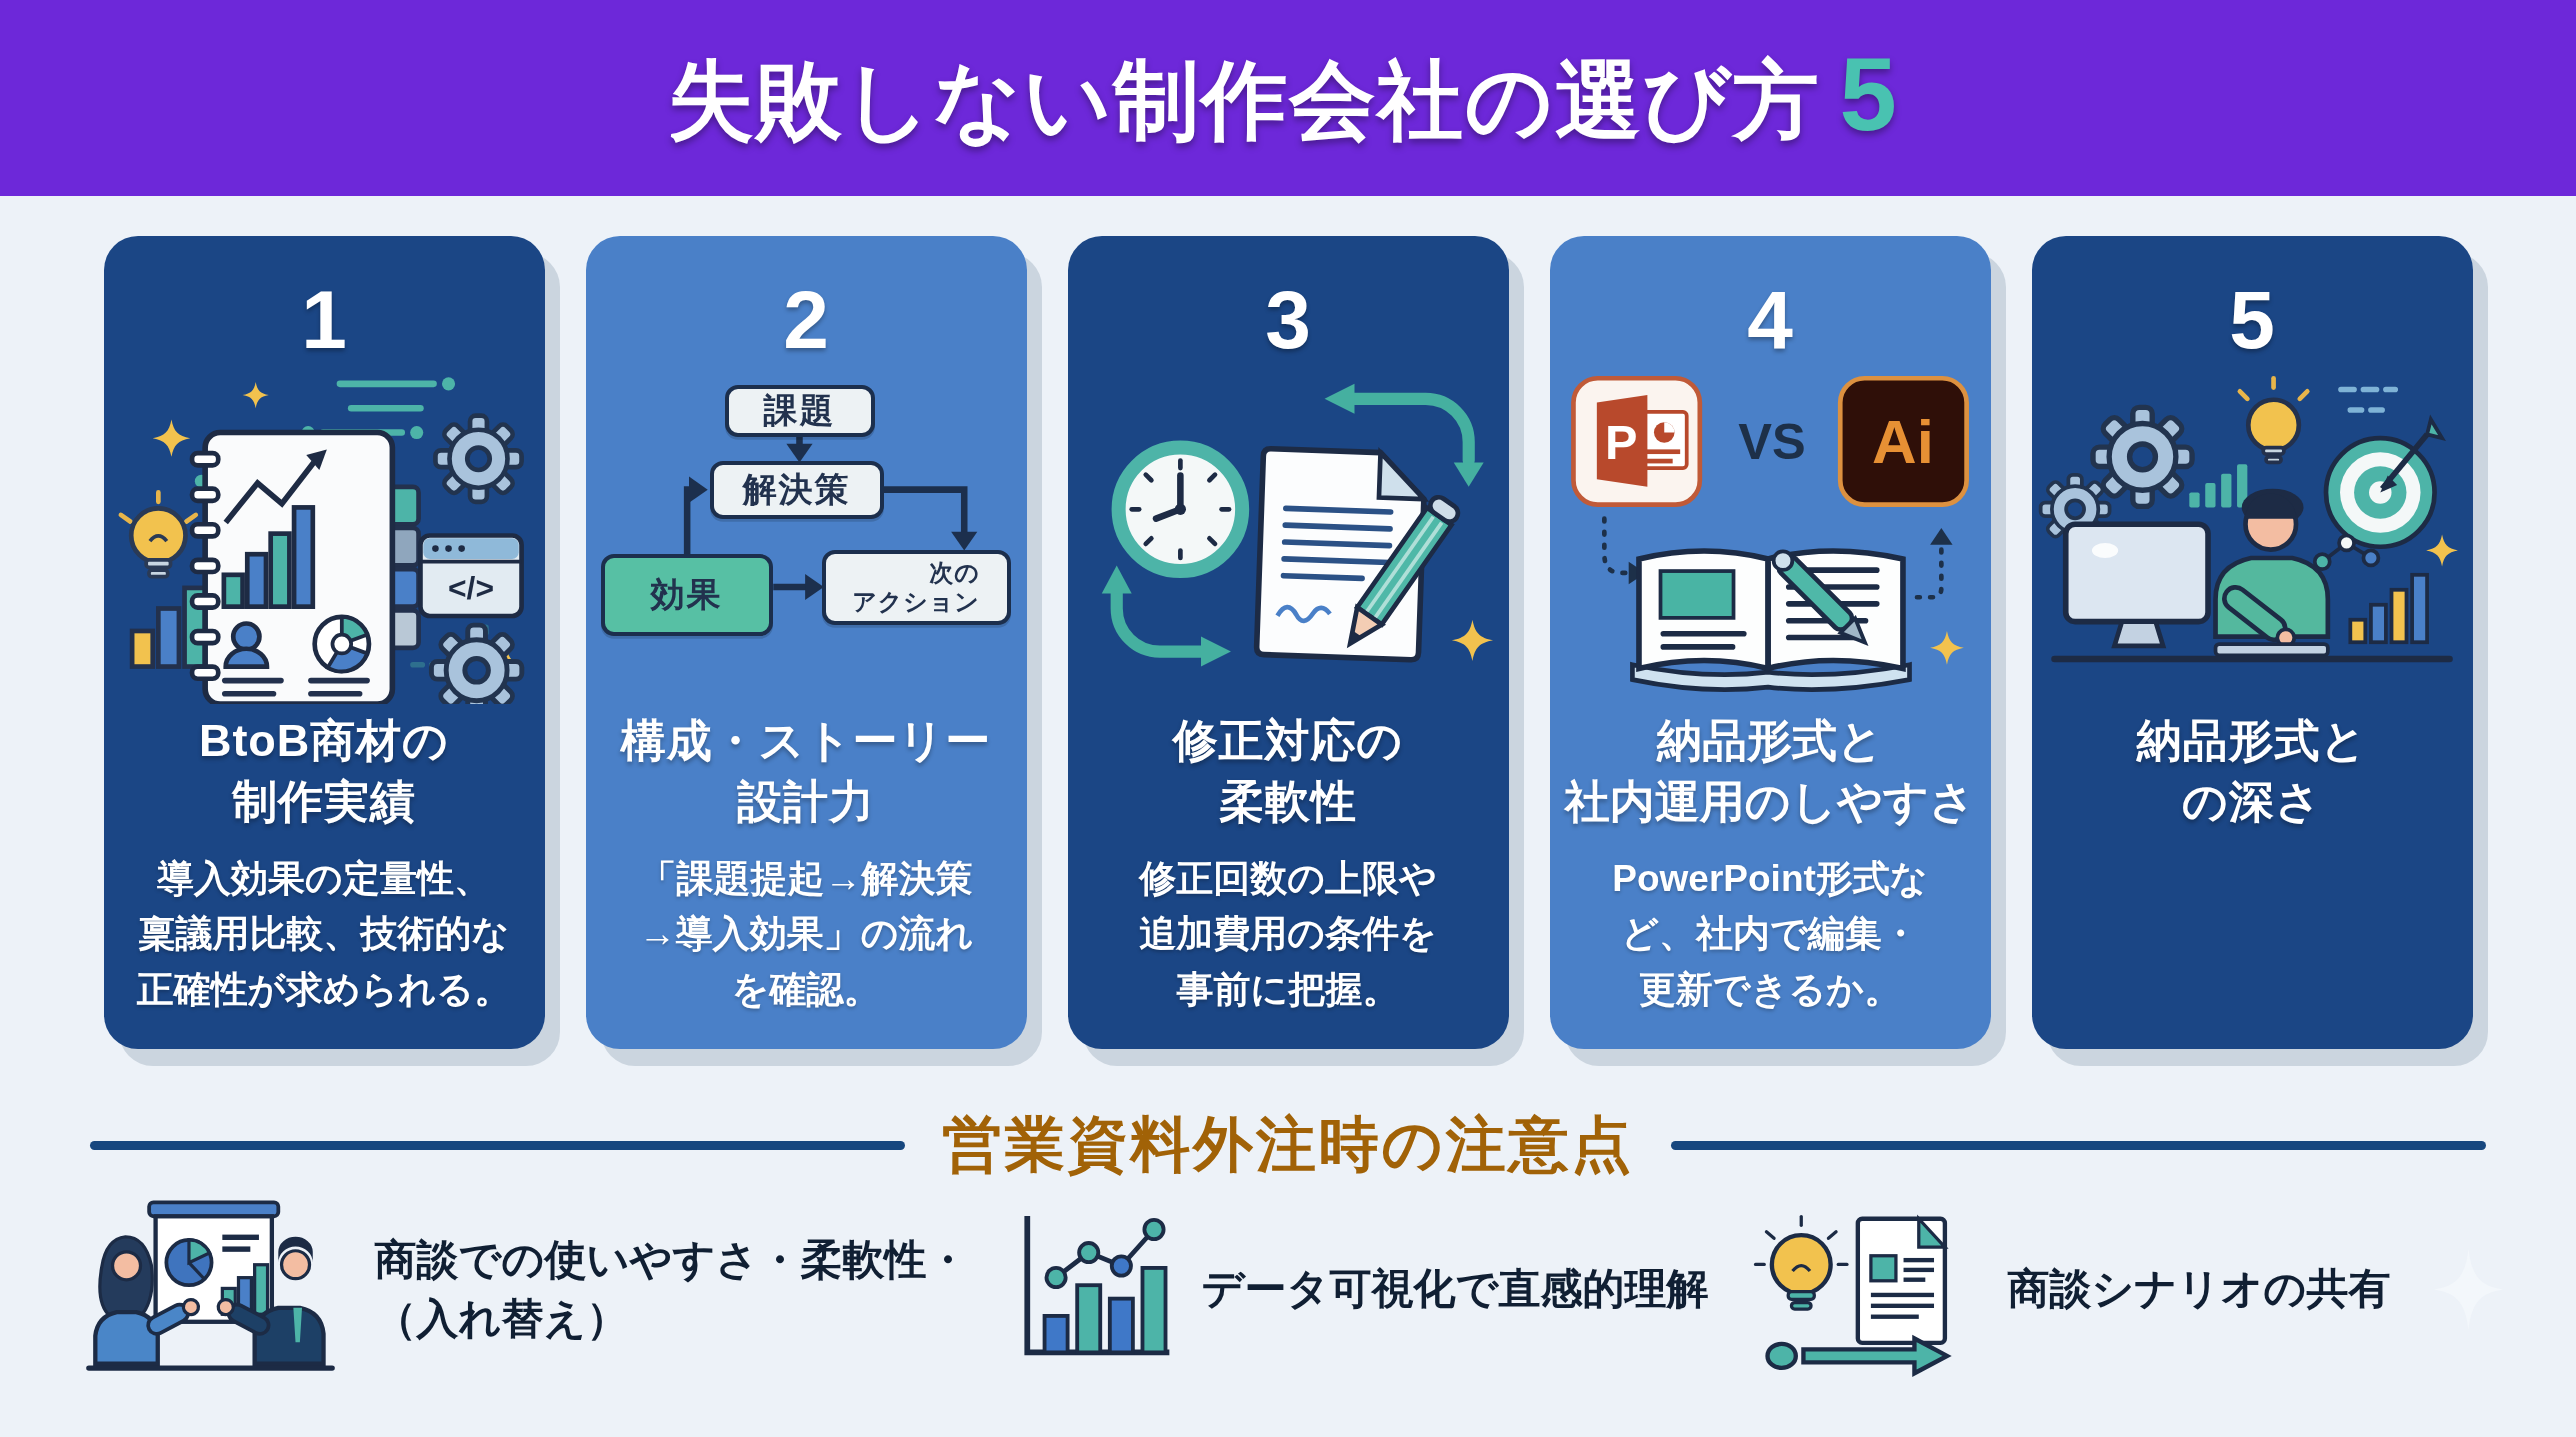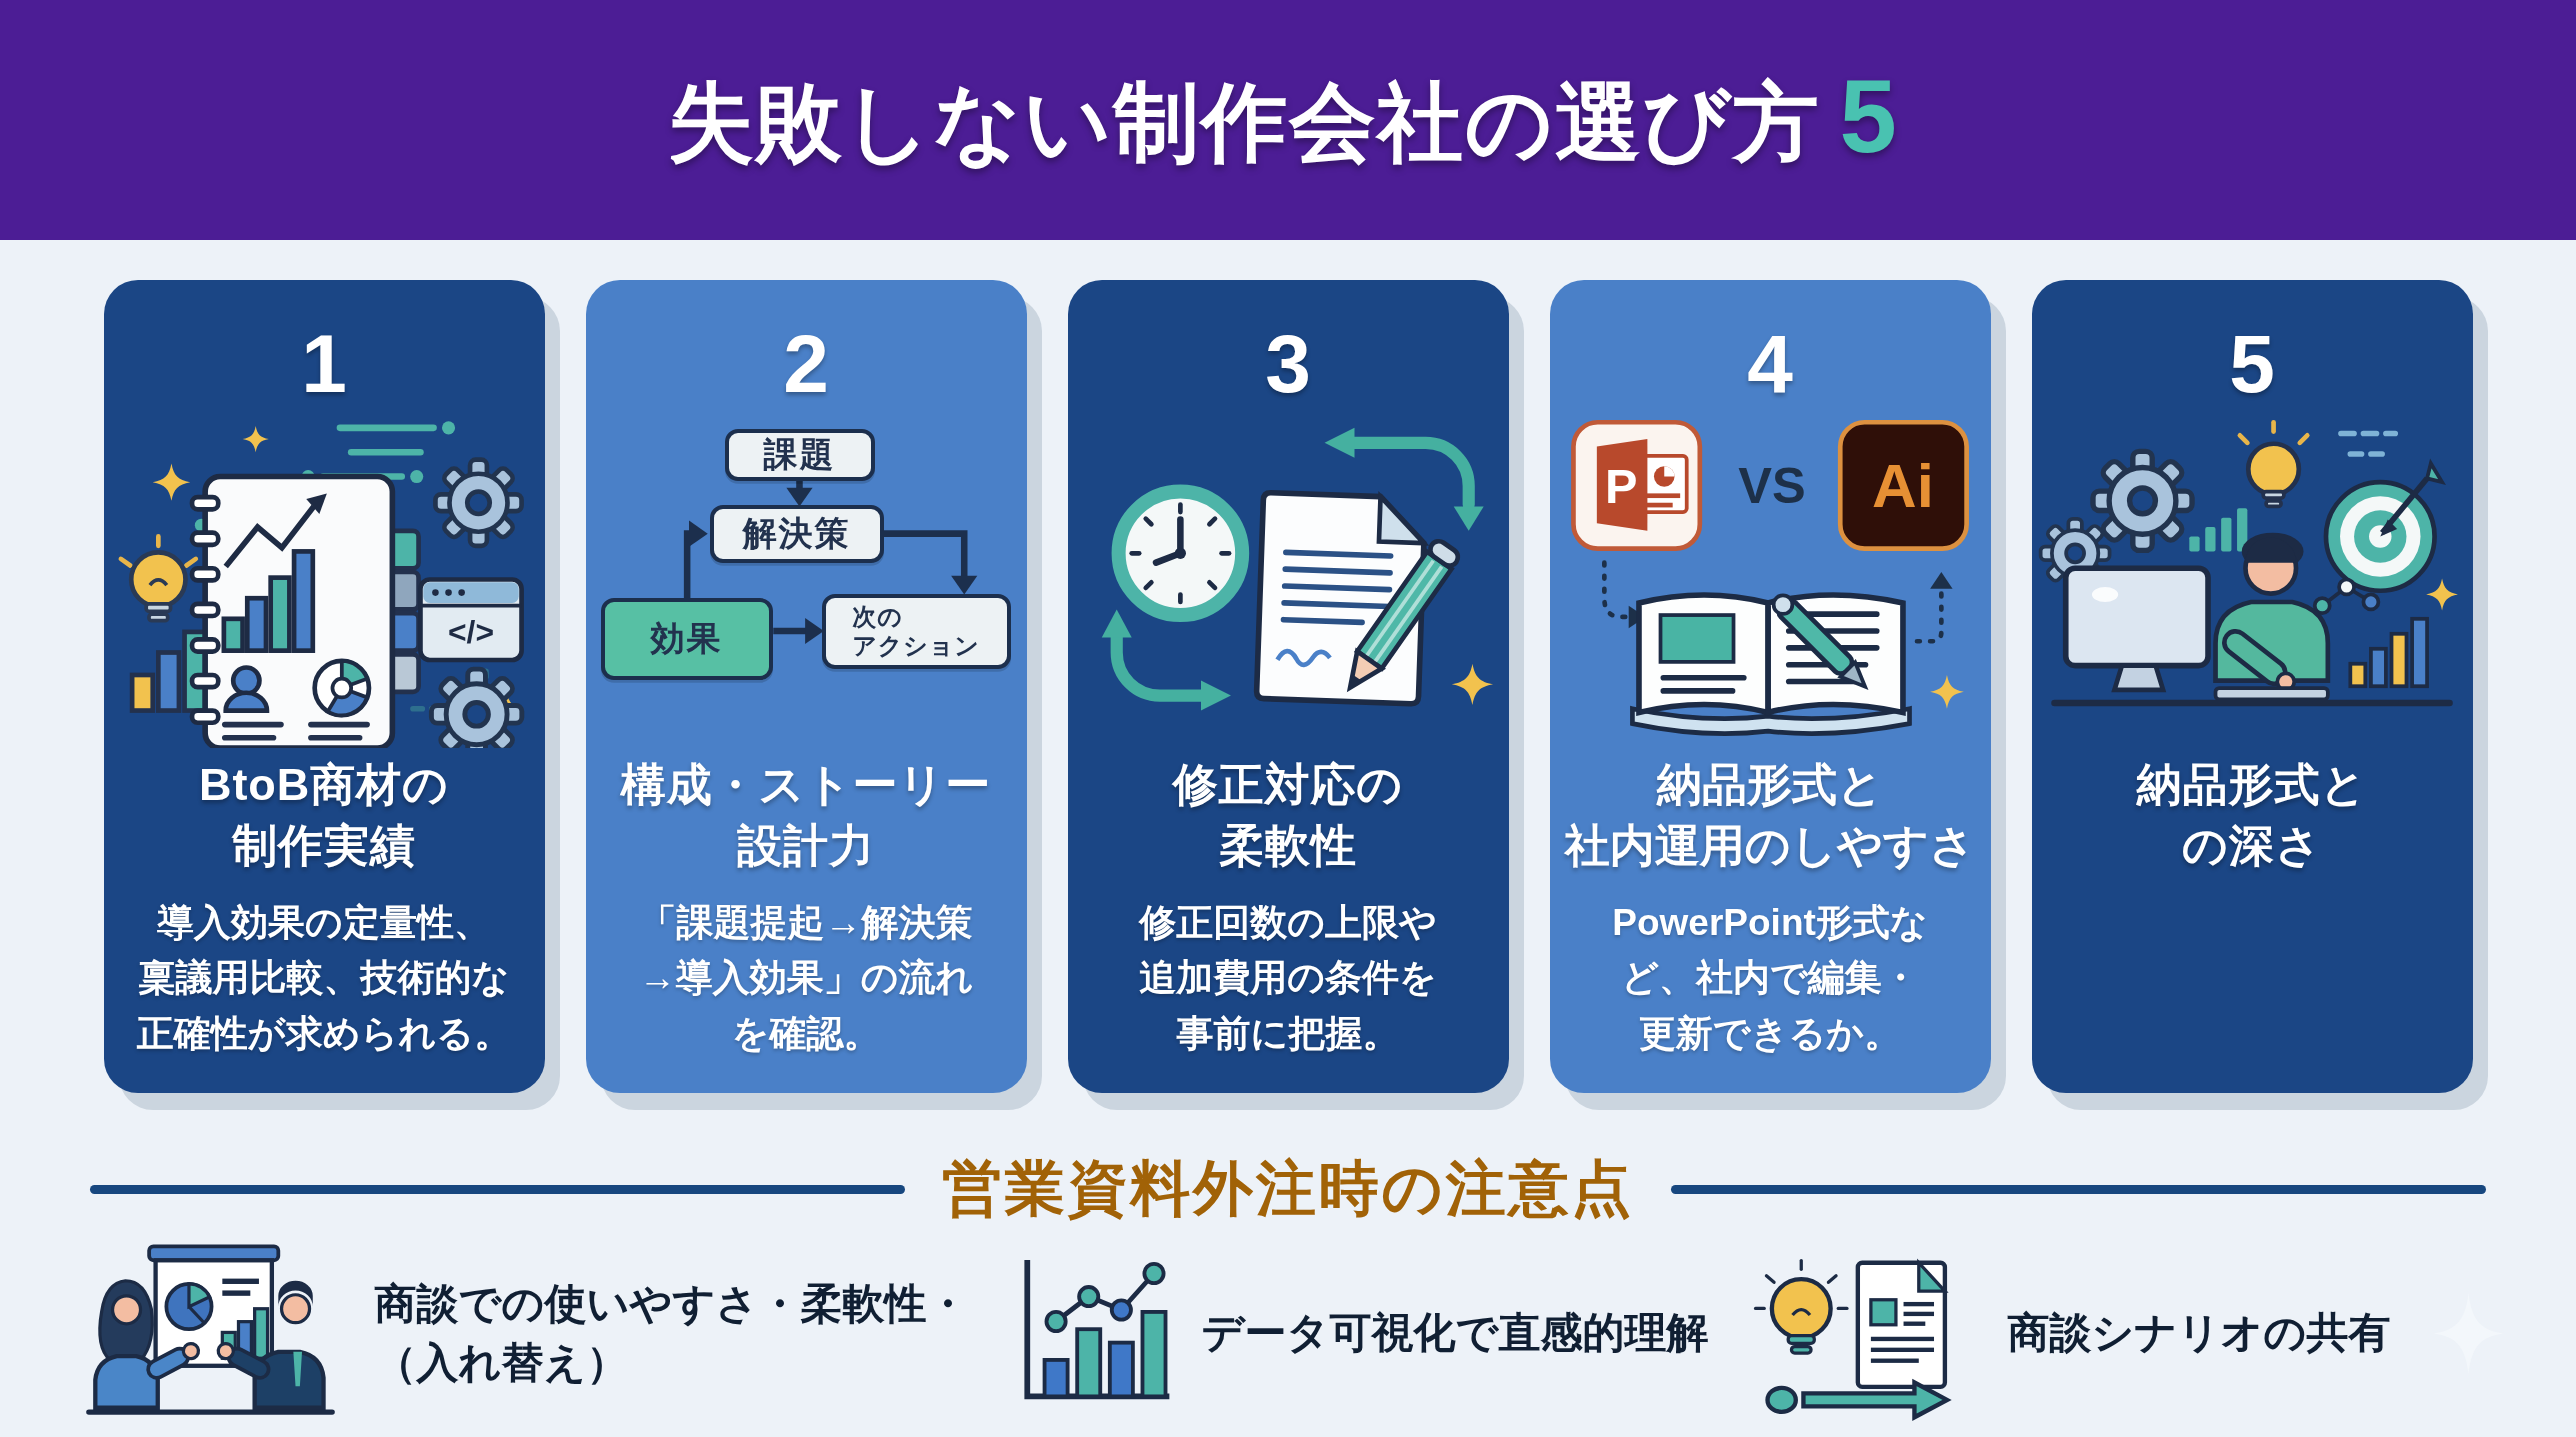--- a/index.html
+++ b/index.html
@@ -3,39 +3,39 @@
 <meta charset="utf-8">
 <style>
   html,body{margin:0;padding:0;}
   body{
     width:2576px;height:1438px;
     background:#EDF2F8;
     font-family:"Liberation Sans","DejaVu Sans",sans-serif;
     overflow:hidden;position:relative;
   }
   
-  .header{height:240px;background:#4c1d95;display:flex;flex-direction:row;align-items:center;justify-content:center;gap:3.7px;}
+  .header{height:196px;background:#6d28d9;display:flex;flex-direction:row;align-items:center;justify-content:center;gap:3.7px;}
   .title-row{display:flex;align-items:baseline;color:#FFFFFF;font-weight:bold;font-size:86px;letter-spacing:1.9px;text-shadow:0 3.7px 7.5px rgba(0,0,0,.35);}
   .title-accent{color:#49C2B1;font-size:103px;margin:0 9.4px 0 19px;}
   .subtitle{color:#F3F7FB;font-weight:bold;font-size:51px;letter-spacing:3.7px;text-shadow:0 2.8px 5.6px rgba(0,0,0,.3);}
   
   .cards{display:flex;justify-content:center;gap:41px;margin-top:40px;padding:0 103px;}
   .card{width:441px;height:813px;border-radius:34px;box-shadow:15px 17px 0 #CBD5DF;color:#fff;display:flex;flex-direction:column;box-sizing:border-box;}
   .card.dark{background:#1B4685;}
   .card.light{background:#4A80C8;}
   .card-number{height:131px;display:flex;align-items:flex-end;justify-content:center;font-size:82px;font-weight:bold;text-shadow:0 2.8px 4.7px rgba(0,0,0,.3);}
   .card-ill{height:337px;position:relative;}
   .card-ill svg.ill{position:absolute;inset:0;width:100%;height:100%;}
   .card-title{margin-top:5.6px;min-height:124px;display:flex;align-items:center;justify-content:center;text-align:center;font-size:45px;font-weight:bold;line-height:1.34;white-space:pre-line;text-shadow:0 2.8px 4.7px rgba(0,0,0,.3);letter-spacing:0.9px;}
   .card-desc{margin-top:17px;padding:0 18px;text-align:center;font-size:37px;font-weight:bold;line-height:1.5;white-space:pre-line;text-shadow:0 1.9px 3.7px rgba(0,0,0,.25);}
   
   .flow-arrows{position:absolute;inset:0;width:100%;height:100%;}
   .flow-box{position:absolute;display:flex;align-items:center;justify-content:center;background:#EDF2F4;border:4.7px solid #1C2F4D;border-radius:13px;color:#22324E;font-weight:bold;font-size:34px;letter-spacing:1.9px;box-sizing:border-box;box-shadow:0 2.8px 0 rgba(0,0,0,.15);}
   .flow-box.teal{background:#57C0A4;}
-  .flow-box.small{font-size:24px;line-height:1.2;white-space:pre-line;text-align:left;letter-spacing:0.9px;}
+  .flow-box.small{font-size:24px;line-height:1.2;white-space:pre-line;text-align:right;letter-spacing:0.9px;}
   
   .notes-heading{display:flex;align-items:center;margin-top:56px;padding:0 90px;gap:37px;}
   .rule{flex:1;height:8.4px;background:#17477F;border-radius:4.7px;}
   .notes-title{font-size:60px;font-weight:bold;color:#a16207;letter-spacing:2.8px;white-space:nowrap;}
   .notes-items{display:flex;align-items:center;justify-content:center;gap:41px;margin-top:11.2px;padding:0 28px;}
   .note-item{display:flex;align-items:center;gap:24px;}
   .note-label{font-size:42px;font-weight:bold;color:#101F33;line-height:1.4;white-space:pre-line;}
 </style>
 </head>
 <body>

